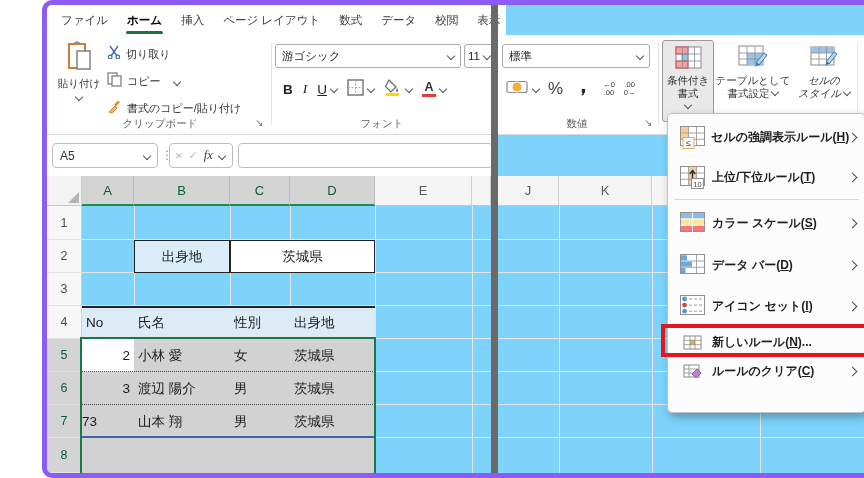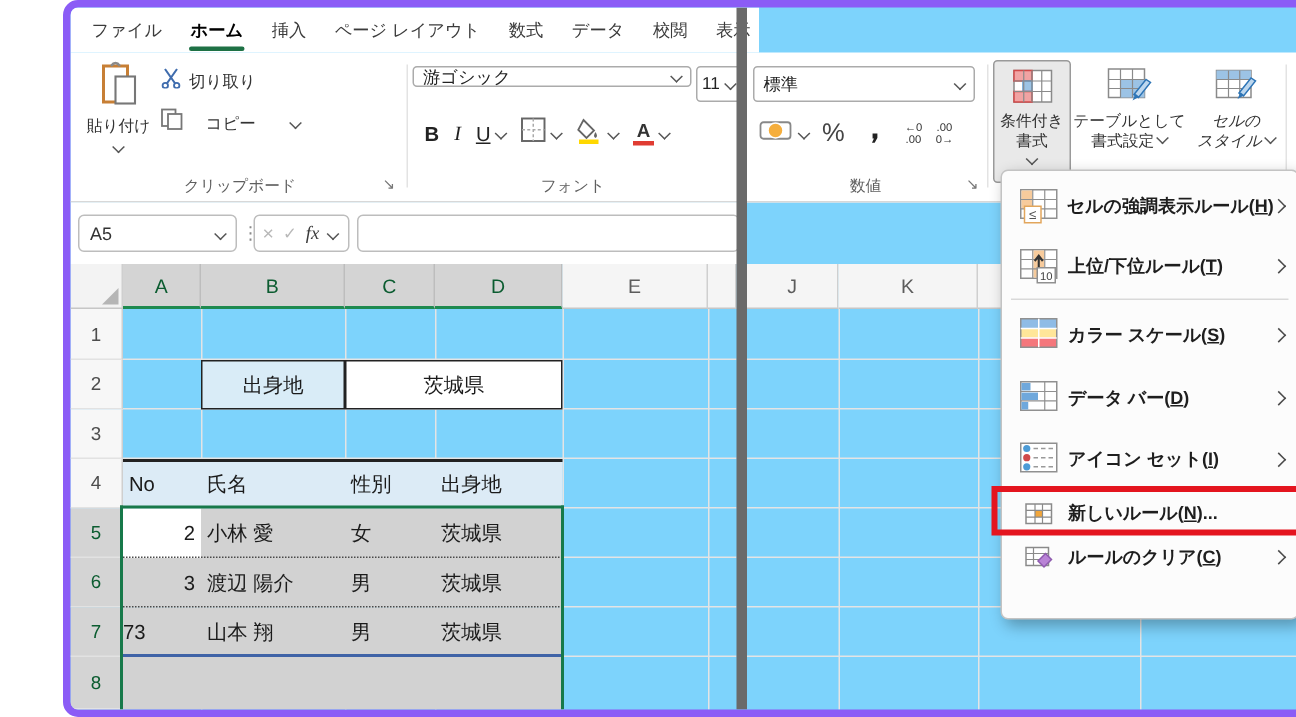--- a/index.html
+++ b/index.html
@@ -88,34 +88,43 @@
     <div class="iconrow" style="left:60px;top:10px;gap:5px;">
       <span>
         <svg width="14" height="14" viewBox="0 0 14 14">
             <path d="M3 1 L10 11 M11 1 L4 11" stroke="#3F6CAD" stroke-width="1.4" fill="none"></path>
             <circle cx="3.2" cy="12" r="1.8" fill="none" stroke="#3F6CAD" stroke-width="1.2"></circle>
             <circle cx="10.8" cy="12" r="1.8" fill="none" stroke="#3F6CAD" stroke-width="1.2"></circle>
           </svg>
       </span>
       <span class="rlabel">切り取り</span>
     </div>
-    <div class="iconrow" style="left:60px;top:37px;gap:15px;">
+    <div class="iconrow" style="left:60px;top:37px;gap:5px;">
       <span>
         <svg width="15" height="15" viewBox="0 0 15 15">
             <rect x="1" y="1" width="9" height="11" fill="#fff" stroke="#777" stroke-width="1.2"></rect>
             <rect x="5" y="4" width="9" height="10" fill="#fff" stroke="#777" stroke-width="1.2"></rect>
           </svg>
       </span>
       <span class="rlabel">コピー</span>
       <span class="chev" style="margin-left:8px"></span>
     </div>
+    <div class="iconrow" style="left:60px;top:64px;gap:5px;">
+      <span>
+        <svg width="15" height="15" viewBox="0 0 15 15">
+            <path d="M2 13 L8 7 L10 9 L5 14 Z" fill="#F2C063" stroke="#C77F35"></path>
+            <path d="M8 6.5 L12 2.5" stroke="#E07F1D" stroke-width="2.4"></path>
+          </svg>
+      </span>
+      <span class="rlabel">書式のコピー/貼り付け</span>
+    </div>
     <div class="glabel" style="left:28px;width:170px;">クリップボード</div>
     <div class="launcher" style="left:208px;">↘</div>
 
-    <div class="combo" style="left:228px;top:9px;width:186px;height:14px;">
+    <div class="combo" style="left:228px;top:9px;width:186px;height:24px;">
       <span>游ゴシック</span>
         <span class="chev"></span>
     </div>
     <div class="combo" style="left:417px;top:9px;width:30px;height:24px;padding:0 3px;">
       <span>11</span>
         <span class="chev"></span>
     </div>
     <div class="iconrow" style="left:236px;top:42px;gap:10px;height:24px;">
       <span style="font-weight:700;font-size:13.5px;color:#222;">B</span>
       <span style="font-style:italic;font-size:13.5px;font-family:'Liberation Serif',serif;color:#222;">I</span>

